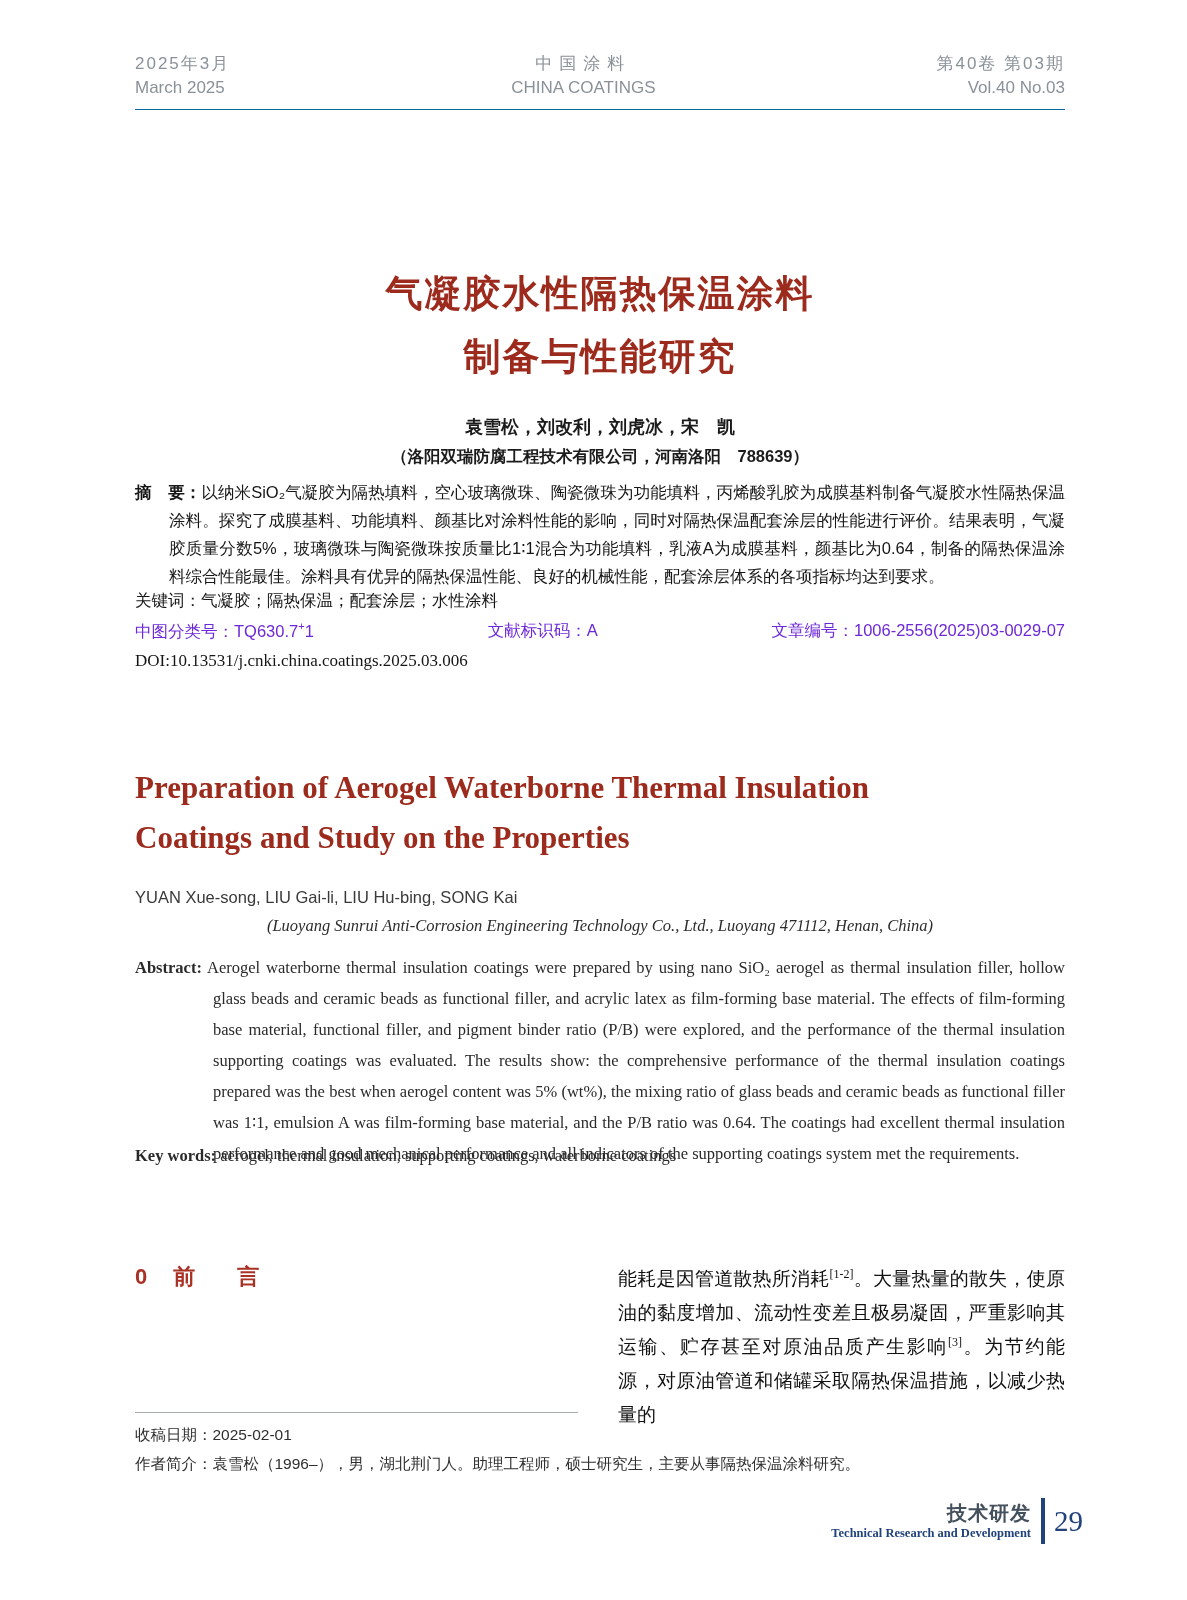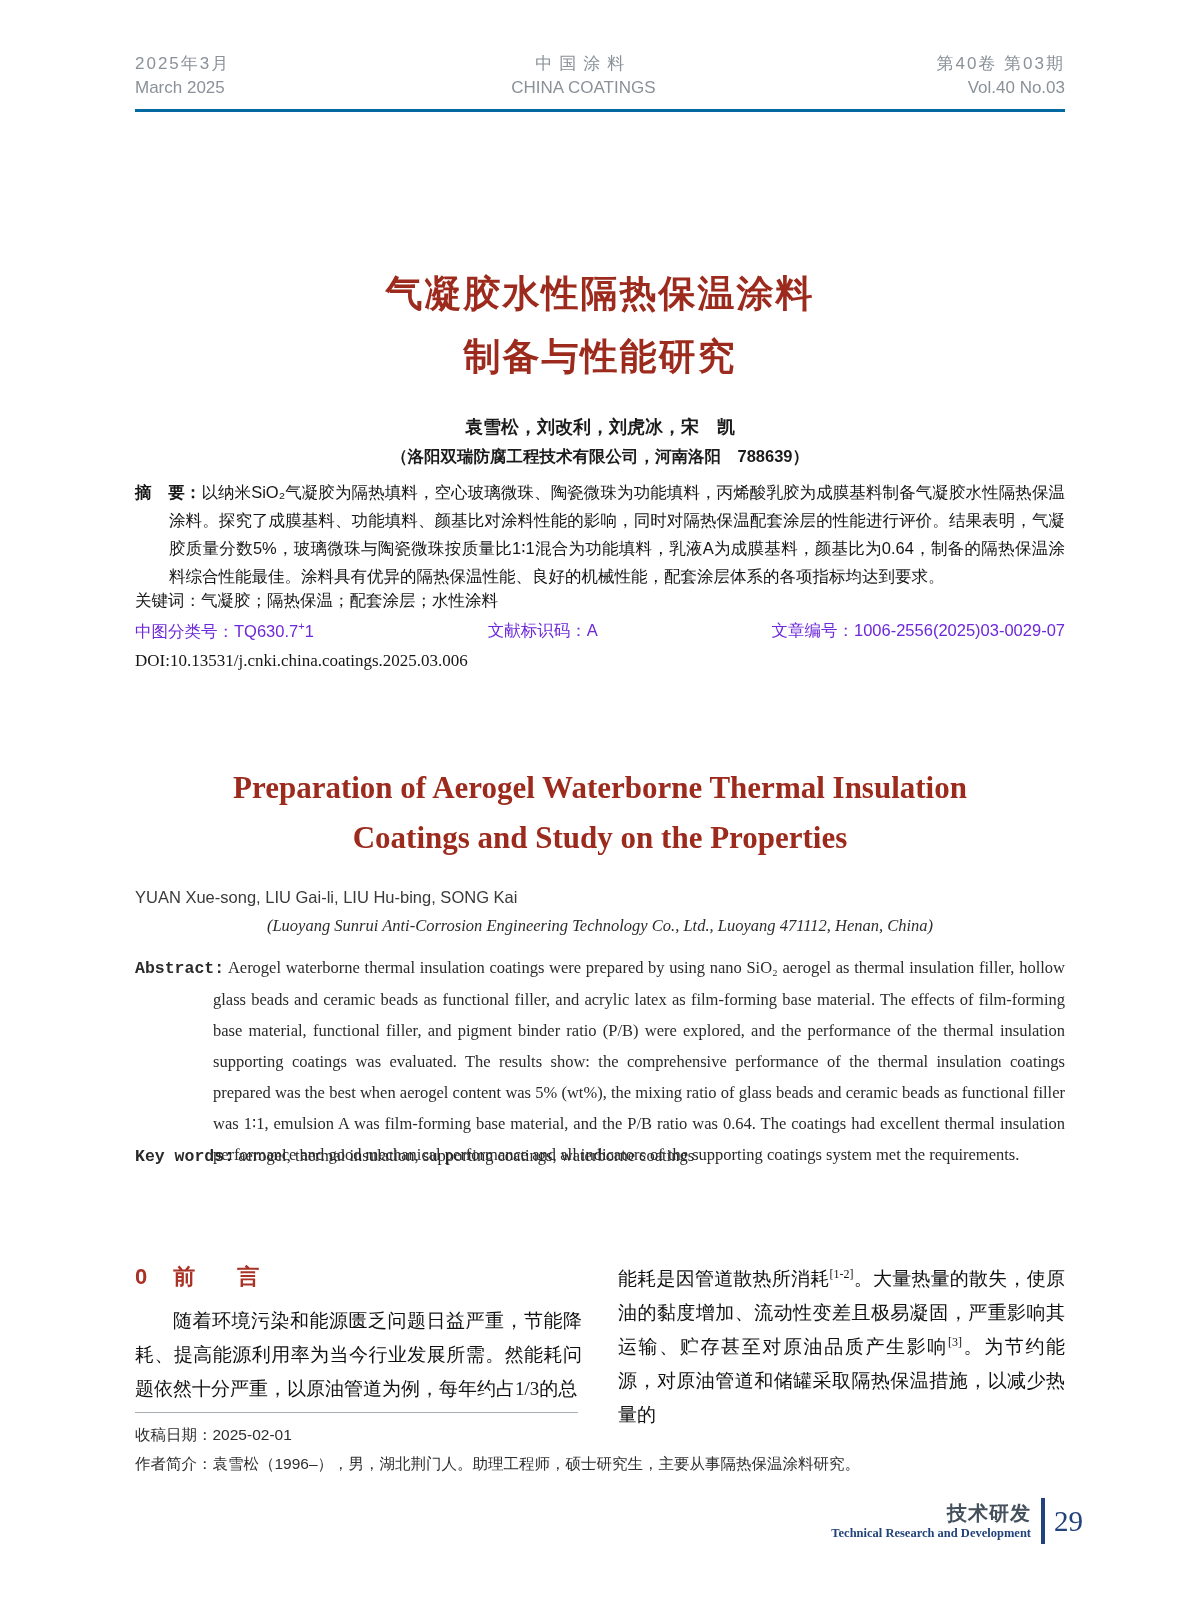--- a/index.html
+++ b/index.html
@@ -7,21 +7,21 @@
   body {
     width:1187px; height:1600px; position:relative;
     font-family:"Liberation Sans","DejaVu Sans",sans-serif;
     color:#222;
   }
 
   
   .jheader {
     position:absolute; top:52px; left:135px; width:930px;
     display:flex; justify-content:space-between; align-items:flex-end;
-    color:#8a9198; padding-bottom:9px; border-bottom:3px solid #0369a1;
+    color:#8a9198; padding-bottom:9px; border-bottom:1px solid #0369a1;
   }
   .jheader .col { line-height:24px; font-size:17px; }
   .jheader .c-left { text-align:left; }
   .jheader .c-center { text-align:center; }
   .jheader .c-right { text-align:right; }
   .jheader .cn { letter-spacing:2px; }
   .jheader .c-center .cn { letter-spacing:7px; }
 
   
   .title-cn {
@@ -56,42 +56,42 @@
   .clc-row sup { font-size:11px; }
   .doi-line {
     position:absolute; top:651px; left:135px; width:930px;
     font-family:"Liberation Serif","DejaVu Serif",serif;
     font-size:17px; color:#161616;
   }
 
   
   .title-en {
     position:absolute; top:763px; left:135px; width:930px;
-    text-align:center; color:#9c2b1d; font-weight:bold;
+    color:#9c2b1d; font-weight:bold;
     font-family:"Liberation Serif","DejaVu Serif",serif;
     font-size:31px; line-height:50px;
   }
   .authors-en {
     position:absolute; top:888px; left:135px; width:930px;
     font-size:16.5px; color:#3a3a3a;
   }
   .affil-en {
     position:absolute; top:916px; left:135px; width:930px;
     text-align:center; font-style:italic; color:#2c2c2c;
     font-family:"Liberation Serif","DejaVu Serif",serif; font-size:16.5px;
   }
 
   
   .abs-en {
     position:absolute; top:952px; left:135px; width:930px;
     font-family:"Liberation Serif","DejaVu Serif",serif;
     font-size:16.5px; line-height:31px; text-align:justify; color:#2a2a2a;
     padding-left:78px; text-indent:-78px;
   }
-  .abs-en .lab, .kw-en .lab { font-weight:bold; font-family:Liberation Mono, monospace; }
+  .abs-en .lab, .kw-en .lab { font-weight:bold; font-family:Liberation Serif, serif; }
   .kw-en {
     position:absolute; top:1146px; left:135px; width:930px;
     font-family:"Liberation Serif","DejaVu Serif",serif;
     font-size:16.5px; color:#2a2a2a;
   }
 
   
   .intro {
     position:absolute; top:1262px; left:135px; width:930px;
     display:flex; gap:36px;
@@ -179,21 +179,20 @@
 
 <p class="abs-en"><span class="lab">Abstract:</span> <span>Aerogel waterborne thermal insulation coatings were prepared by using nano SiO₂ aerogel as thermal insulation filler, hollow glass beads and ceramic beads as functional filler, and acrylic latex as film-forming base material. The effects of film-forming base material, functional filler, and pigment binder ratio (P/B) were explored, and the performance of the thermal insulation supporting coatings was evaluated. The results show: the comprehensive performance of the thermal insulation coatings prepared was the best when aerogel content was 5% (wt%), the mixing ratio of glass beads and ceramic beads as functional filler was 1∶1, emulsion A was film-forming base material, and the P/B ratio was 0.64. The coatings had excellent thermal insulation performance and good mechanical performance and all indicators of the supporting coatings system met the requirements.</span></p>
 
 <p class="kw-en"><span class="lab">Key words:</span> <span>aerogel, thermal insulation, supporting coatings, waterborne coatings</span></p>
 
 <div class="intro">
   <div class="col">
     <div class="sec-head">
       <span class="num">0</span><span class="txt">前　言</span>
     </div>
-    <p class="body-par indent">随着环境污染和能源匮乏问题日益严重，节能降耗、提高能源利用率为当今行业发展所需。然能耗问题依然十分严重，以原油管道为例，每年约占1/3的总</p>
   </div>
   <div class="col">
     <p class="body-par"><span>能耗是因管道散热所消耗</span><sup>[1-2]</sup><span>。大量热量的散失，使原油的黏度增加、流动性变差且极易凝固，严重影响其运输、贮存甚至对原油品质产生影响</span><sup>[3]</sup><span>。为节约能源，对原油管道和储罐采取隔热保温措施，以减少热量的</span></p>
   </div>
 </div>
 
 <div class="footnote">
   <div class="rule"></div>
   <div>收稿日期：2025-02-01</div>
   <div>作者简介：袁雪松（1996–），男，湖北荆门人。助理工程师，硕士研究生，主要从事隔热保温涂料研究。</div>

